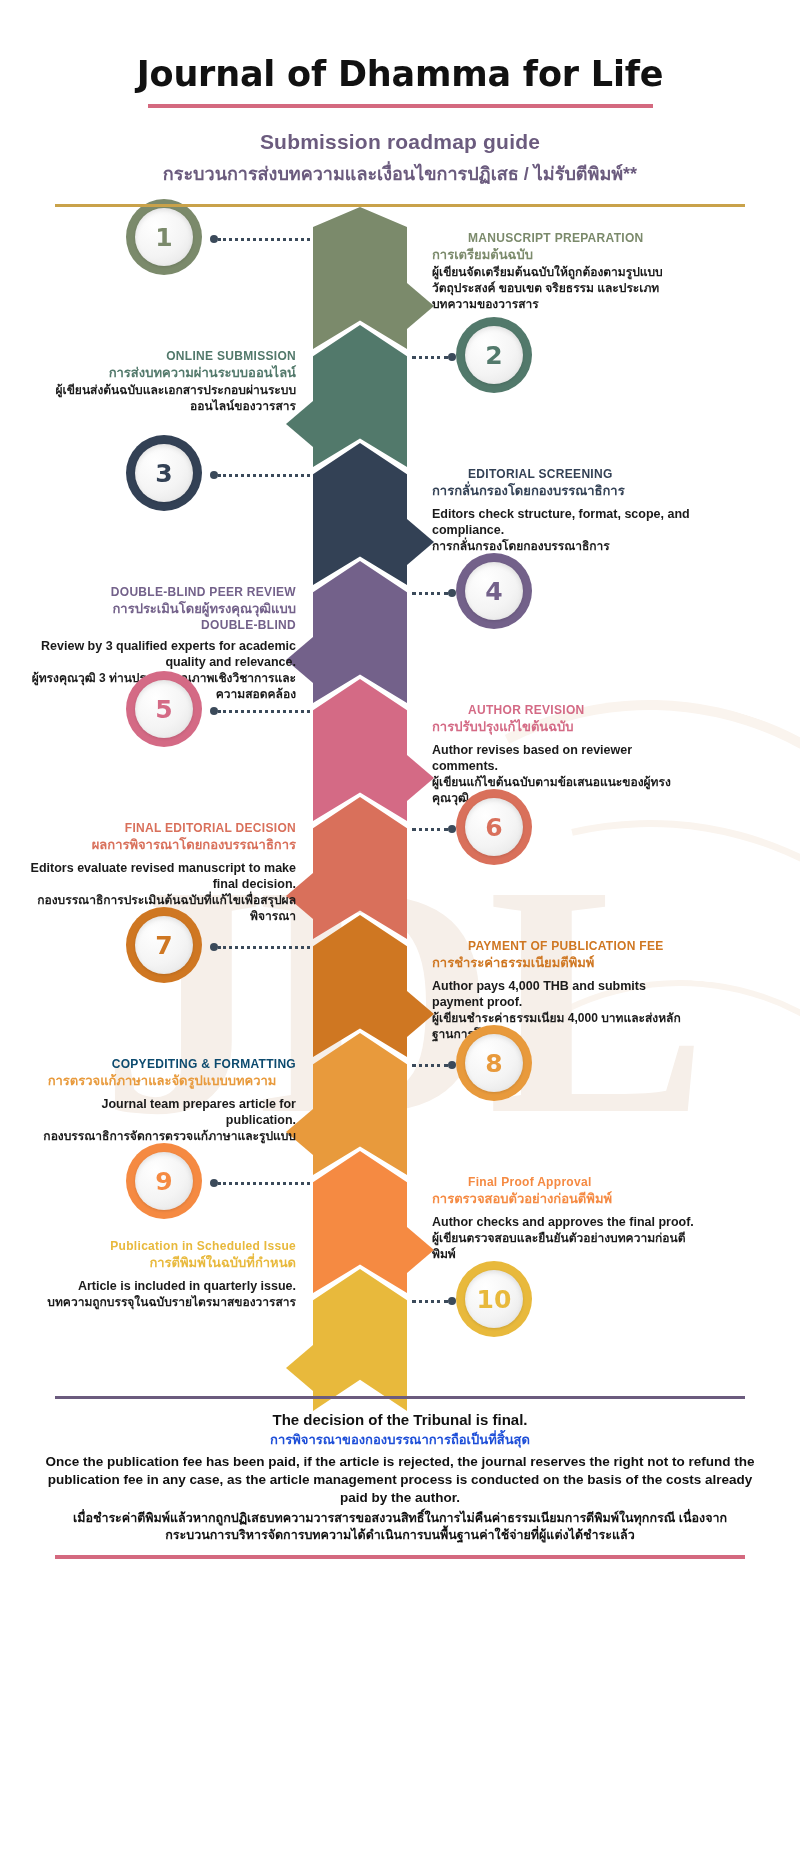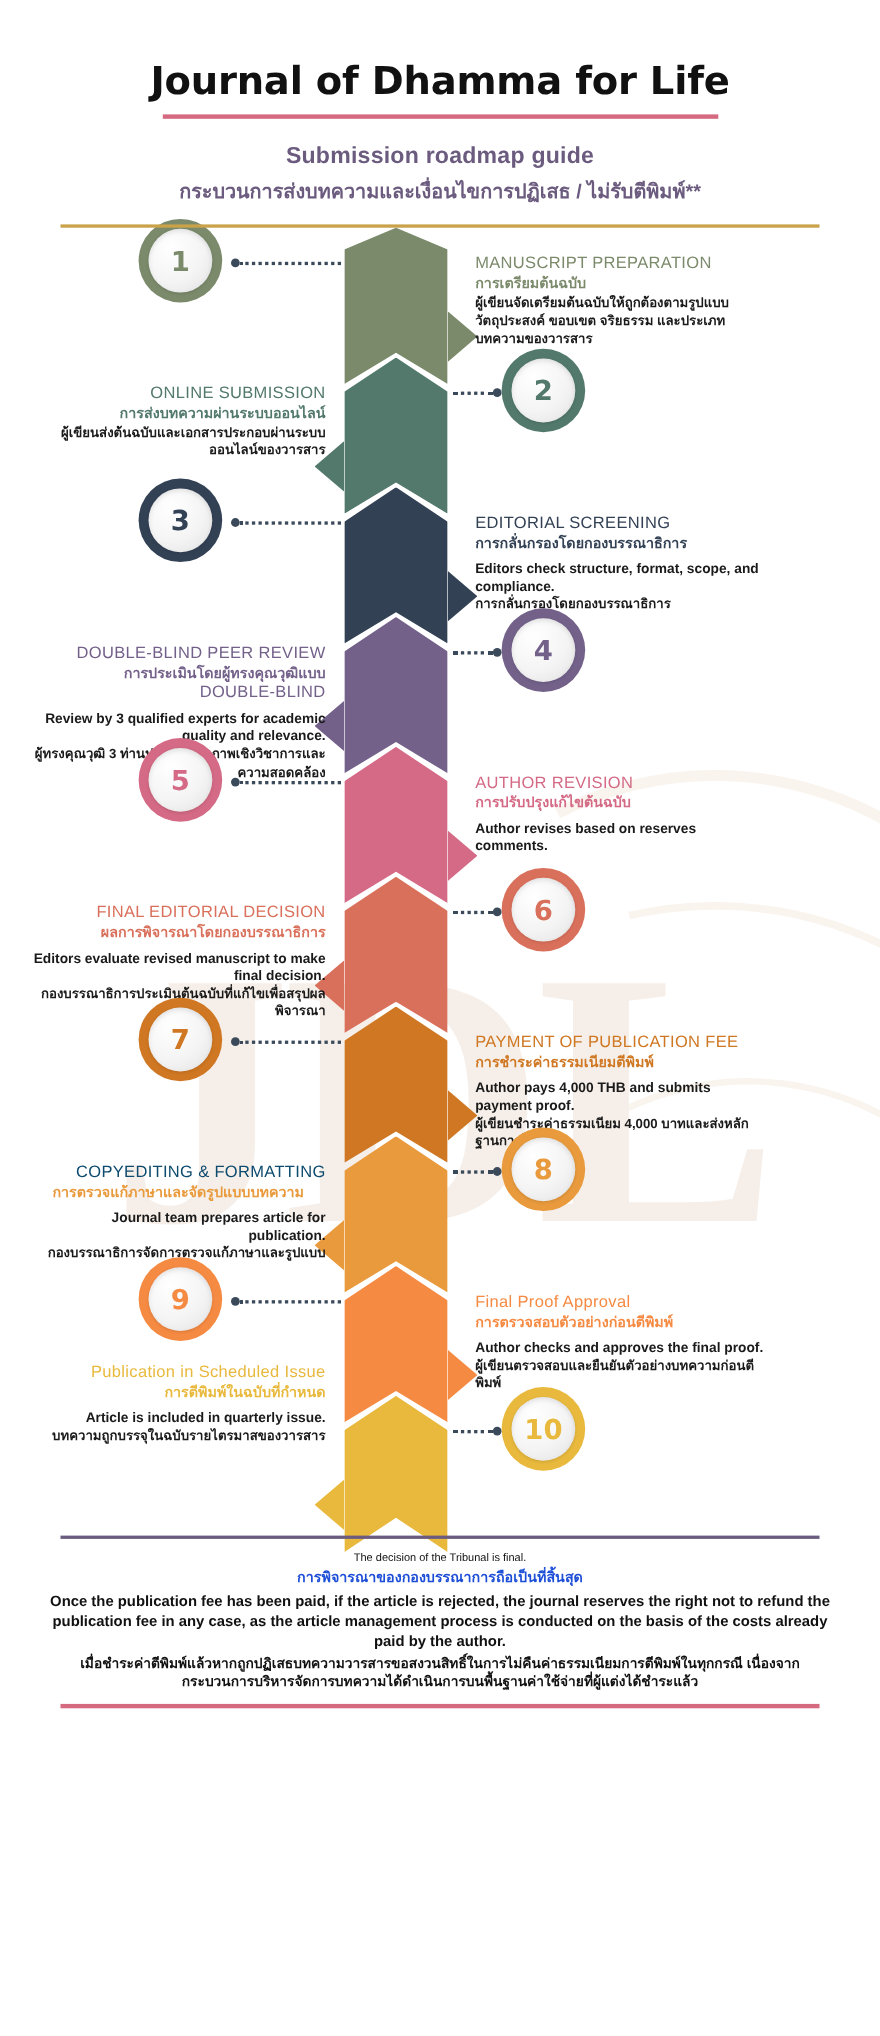--- a/index.html
+++ b/index.html
@@ -82,29 +82,29 @@
 
   
   .dots{ position:absolute; height:4px; z-index:6; display:flex; align-items:center; }
   .dots .line{ flex:1; height:0; border-top:3px dotted #3b4a5a; }
   .dots .dot{ width:8px; height:8px; border-radius:50%; background:#3b4a5a; flex:none; }
 
   
   .blk{ position:absolute; z-index:6; width:268px; }
   .blk.r{ left:432px; text-align:left; }
   .blk.l{ left:28px;  text-align:right; }
-  .blk .t-en{ font-size:15px; font-weight:400; letter-spacing:.3px; line-height:1.22; }
+  .blk .t-en{ font-size:12px; font-weight:700; letter-spacing:.3px; line-height:1.22;margin-left:36px; }
   .blk .t-th{ font-size:13px; font-weight:700; line-height:1.3; margin-top:1px; }
   .blk .d-en{ font-size:12.5px; font-weight:700; color:#1a1a1a; line-height:1.28; margin-top:6px; }
   .blk .d-th{ font-size:12px;  font-weight:700; color:#1a1a1a; line-height:1.35; }
 
   
   .footer{ position:relative; z-index:6; margin-top:4px; text-align:center; padding:0 40px; }
   .footer-rule{ width:690px; height:3px; background:#6b5b7e; margin:0 auto 12px; }
-  .f-en-1{ font-size:10px; font-weight:400; color:#111; }
+  .f-en-1{ font-size:15px; font-weight:700; color:#111; }
   .f-th-1{ font-size:13px; font-weight:700; color:#1d4ed8; margin-top:1px; }
   .f-en-2{ font-size:13.5px; font-weight:700; color:#111; margin-top:3px; line-height:1.35; }
   .f-th-2{ font-size:12.5px; font-weight:700; color:#111; margin-top:2px; line-height:1.4; }
   .footer-rule-b{ width:690px; height:4px; background:#d4697f; margin:10px auto 0; }
 </style>
 </head>
 <body>
 
 <div class="swoosh sw1"></div>
 <div class="swoosh sw2"></div>
@@ -206,21 +206,22 @@
         <span class="num" style="color: rgb(212, 106, 133);">5</span>
       </div>
     </div>
     <div class="dots" style="top: 502px; left: 210px; width: 100px;">
       <span class="dot"></span>
       <span class="line"></span>
     </div>
     <div class="blk r" style="top: 496px;">
       <div class="t-en" style="color: rgb(212, 106, 133);">AUTHOR REVISION</div>
       <div class="t-th" style="color: rgb(212, 106, 133);">การปรับปรุงแก้ไขต้นฉบับ</div>
-      <div class="d-en">Author revises based on reserves comments.</div>
+      <div class="d-en">Author revises based on reviewer comments.</div>
+      <div class="d-th">ผู้เขียนแก้ไขต้นฉบับตามข้อเสนอแนะของผู้ทรงคุณวุฒิ</div>
     </div>
     <div class="pointer left" style="top: 666px; background: rgb(217, 112, 91);"></div>
     <div class="badge" style="top: 582px; left: 456px;">
       <div class="ring" style="background: rgb(217, 112, 91);"></div>
       <div class="inner">
         <span class="num" style="color: rgb(217, 112, 91);">6</span>
       </div>
     </div>
     <div class="dots" style="top: 620px; left: 412px; width: 44px;">
       <span class="line"></span>

